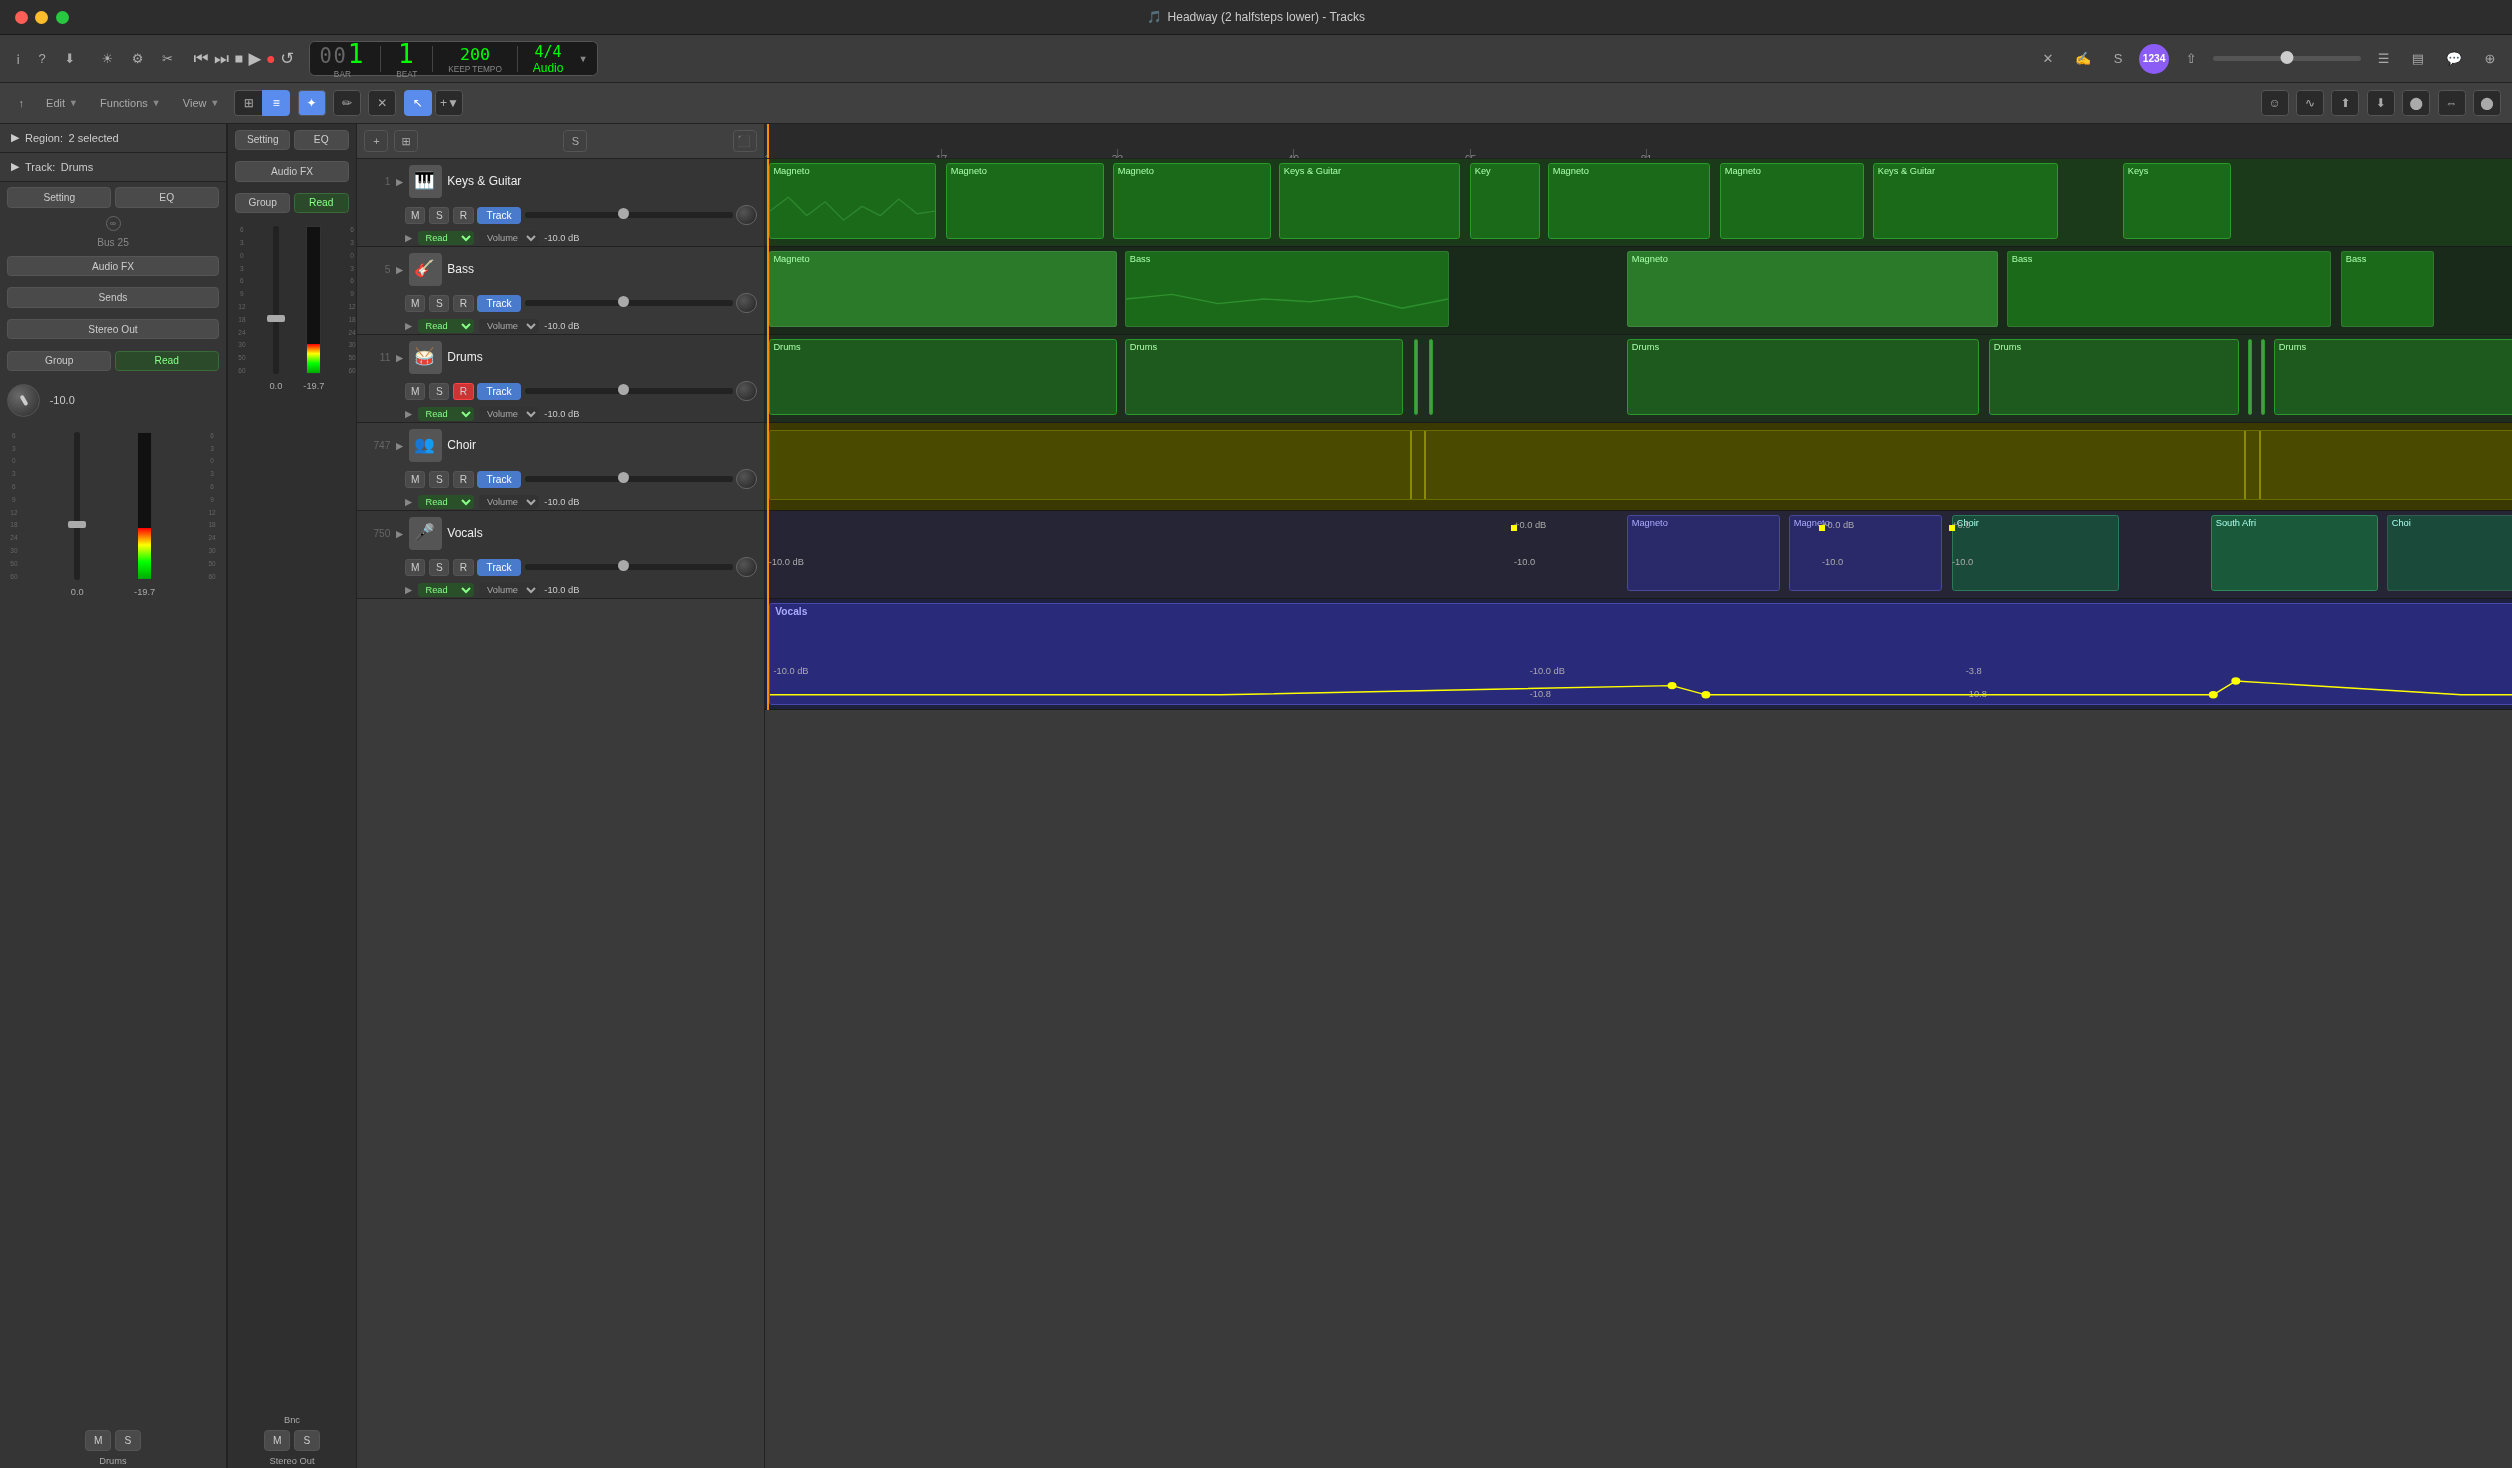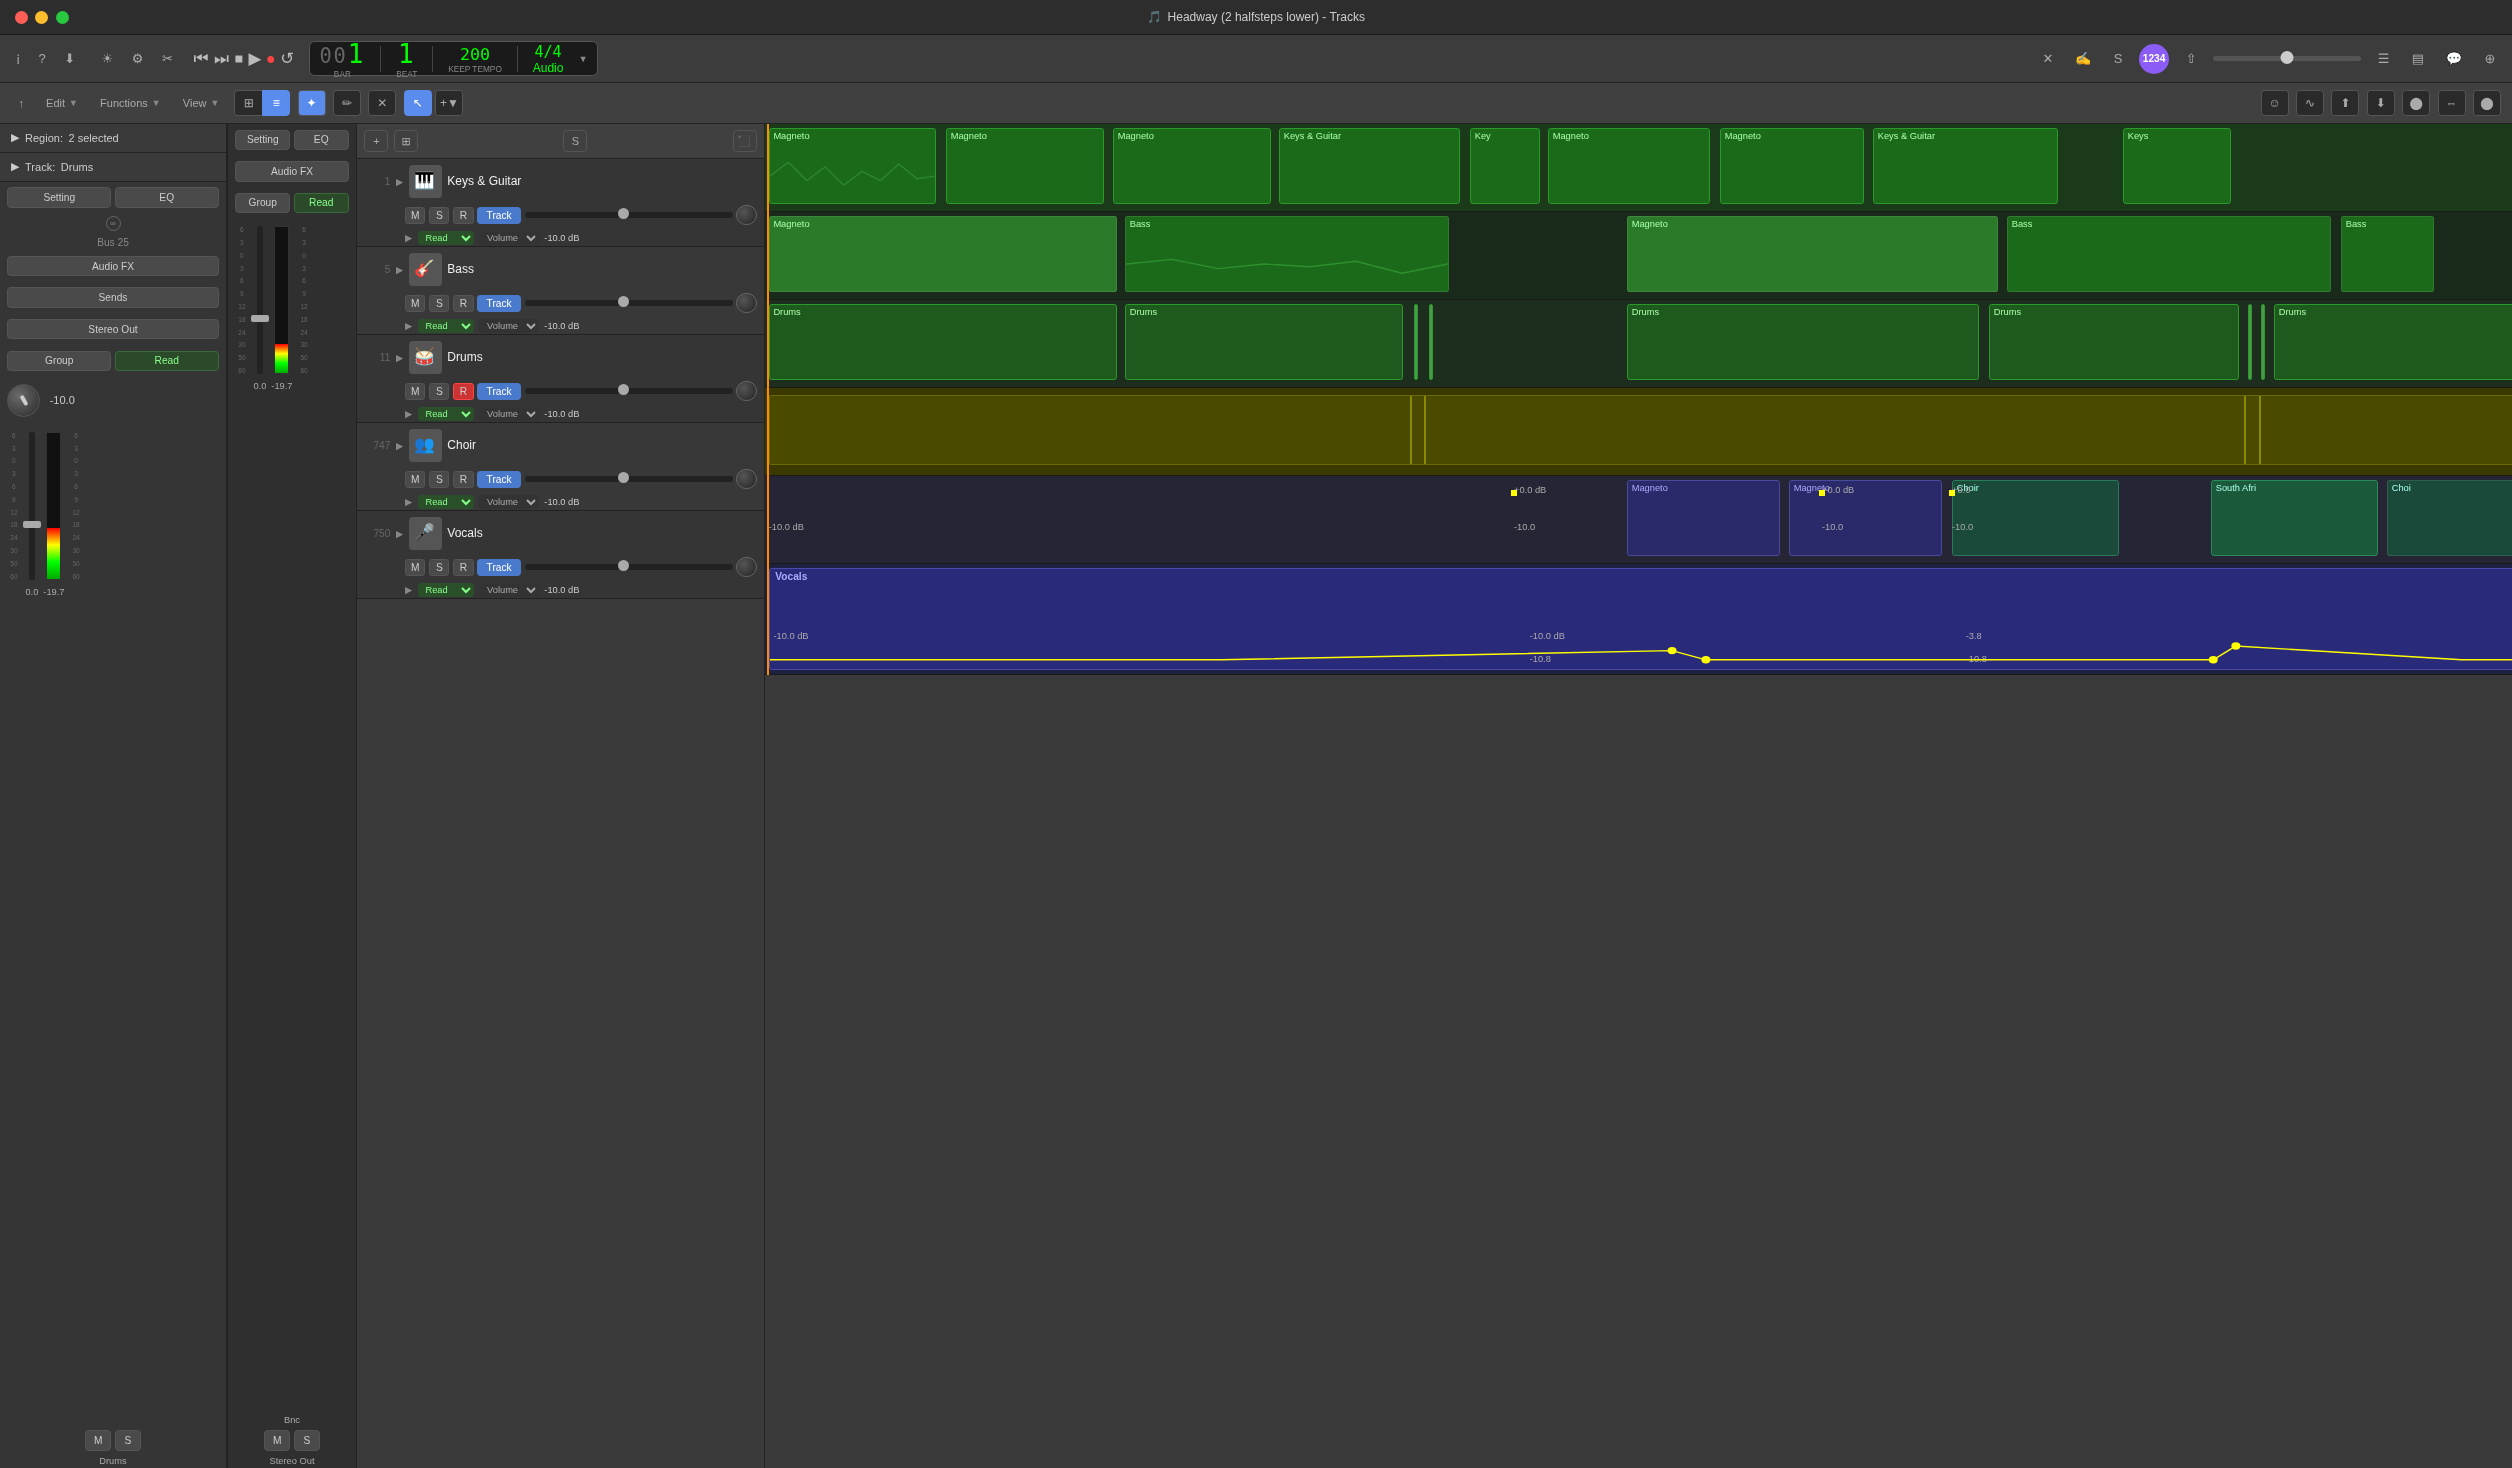--- a/index.html
+++ b/index.html
@@ -180,23 +180,24 @@
       background: radial-gradient(circle at 35% 35%, #6a6a6a, #2a2a2a);
       border: 1.9px solid #555;
       display: flex; align-items: center; justify-content: center;
       cursor: pointer;
       position: relative;
     }
     .knob-inner { width: 3.7px; height: 11px; background: #ccc; border-radius: 1.9px; transform: rotate(-30deg); }
     .fader-section {
       display: flex;
       padding: 7.4px;
-      gap: 5px;
+      gap: 21px;
       flex: 1;
       min-height: 167px;
+      justify-content: space-between;
     }
     .fader-track {
       display: flex;
       flex-direction: column;
       align-items: center;
       gap: 3.7px;
       position: relative;
     }
     .fader-rail {
       width: 5.6px;
@@ -393,21 +394,21 @@
       border-radius: 3.7px;
       color: #aaa;
       font-size: 9.3px;
       padding: 0.9px 3.7px;
       cursor: pointer;
       min-width: 56px;
     }
     .vol-value { color: #ccc; font-size: 9.3px; }
 
     
-    .timeline-area { flex: 1; display: flex; overflow: hidden; }
+    .timeline-area { flex: 1; display: flex; flex-direction: column; overflow: hidden; }
     .timeline-ruler {
       height: 35px;
       background: #2a2a2a;
       border-bottom: 0.9px solid #222;
       display: flex;
       align-items: center;
       padding: 0;
       position: relative;
       overflow: hidden;
     }

